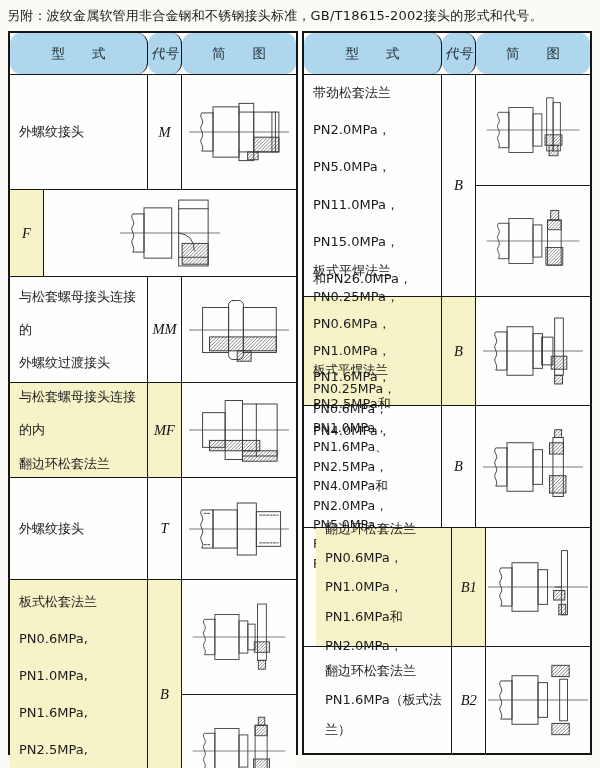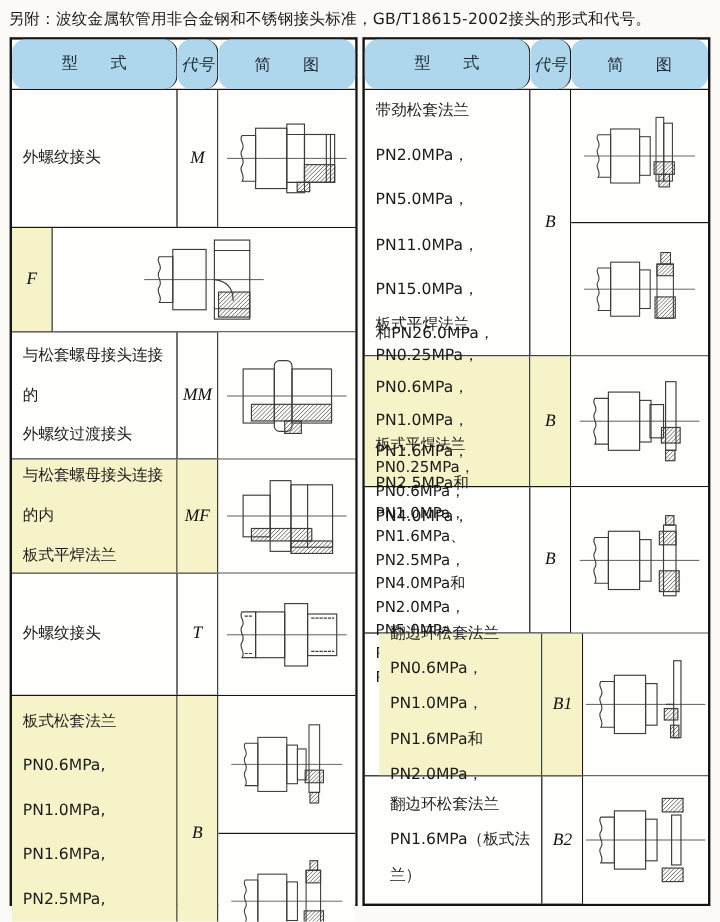--- a/index.html
+++ b/index.html
@@ -194,21 +194,21 @@
                 <line x1="74" y1="74" x2="66" y2="82" stroke-width="0.7"></line>
                 <line x1="74" y1="78" x2="70" y2="82" stroke-width="0.7"></line>
               </g>
             </svg>
           </div>
       </div>
     </div>
 
     <div class="row" style="height:95px">
       <div class="cell type hl lh25">与松套螺母接头连接的内
-板式平焊法兰</div>
+翻边环松套法兰</div>
       <div class="cell code hl">MF</div>
       <div class="cell diacol">
         <div class="dia">
             <svg xmlns="http://www.w3.org/2000/svg" viewBox="0 0 120 92" preserveAspectRatio="xMidYMid meet">
               <g fill="none" stroke="#3c3c3c" stroke-width="1.1" stroke-linecap="square">
                 <line x1="3" y1="46" x2="117" y2="46" stroke-width="0.8"></line>
                 <rect x="18" y="26" width="26" height="40"></rect>
                 <rect x="44" y="12" width="20" height="68"></rect>
                 <rect x="64" y="16" width="40" height="60"></rect>
                 <line x1="80" y1="16" x2="80" y2="76"></line>

